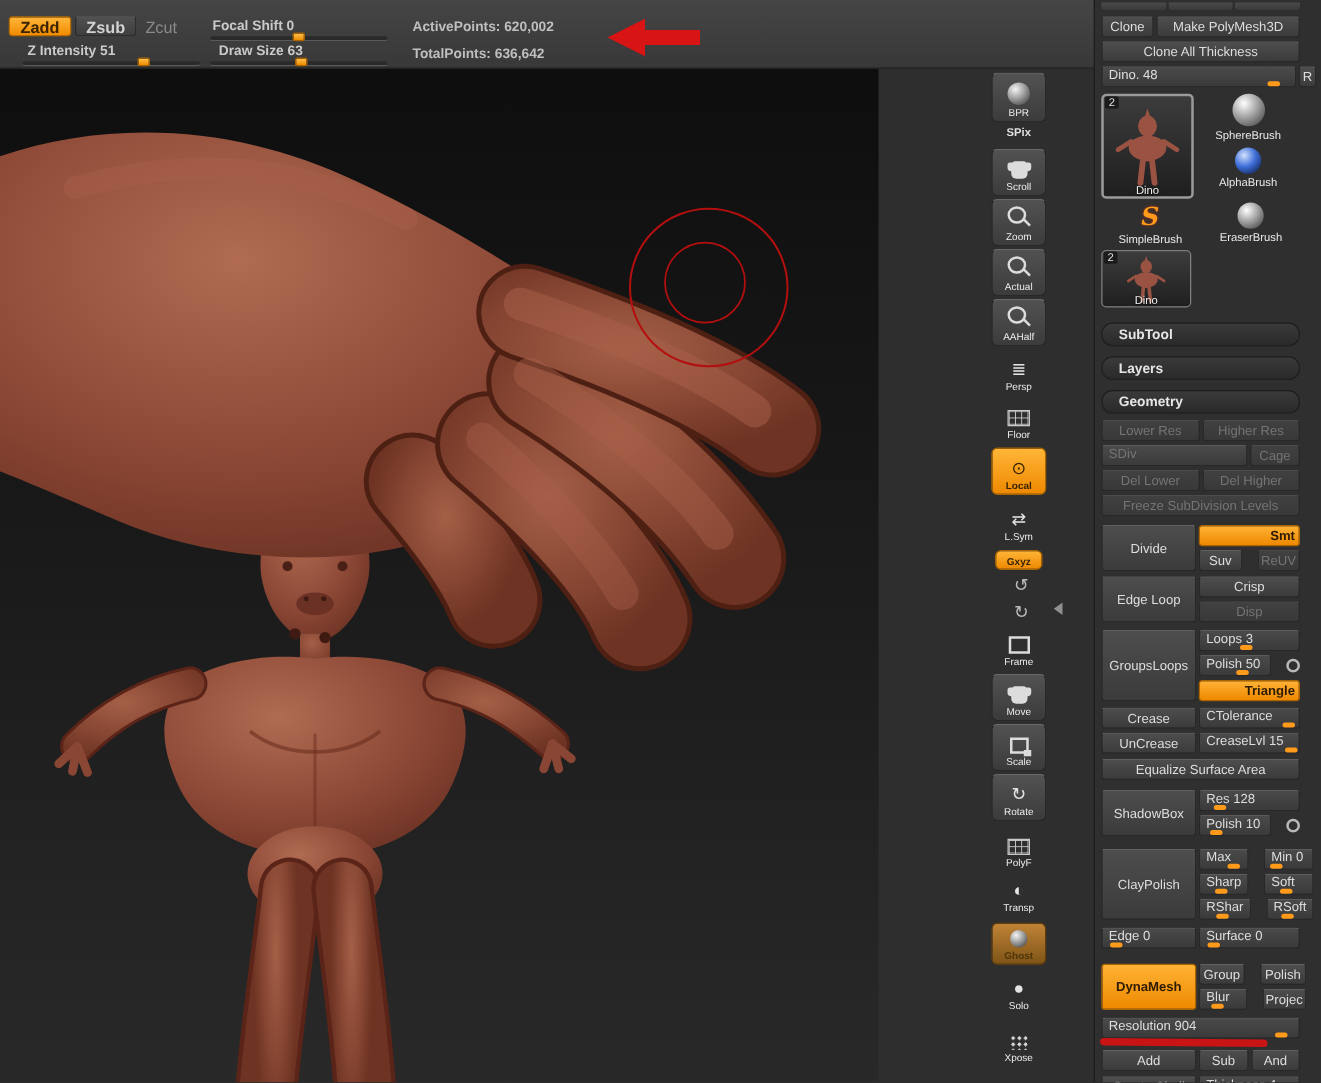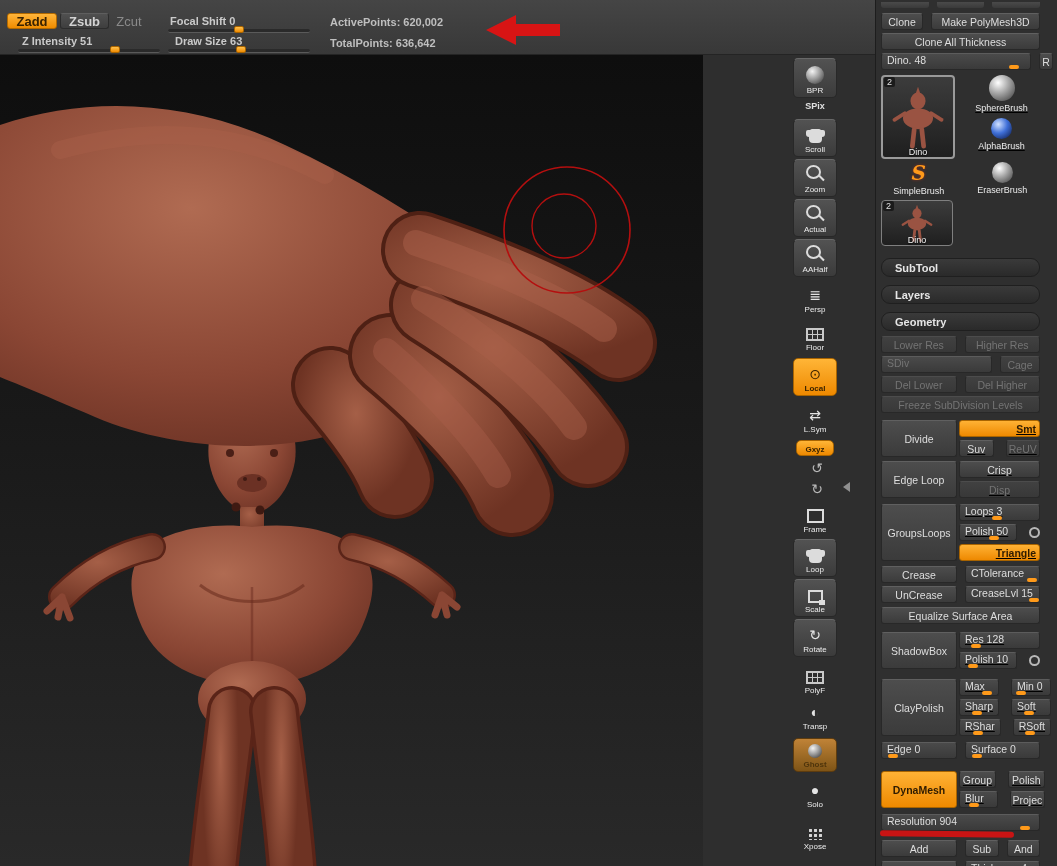--- a/index.html
+++ b/index.html
@@ -48,39 +48,39 @@
   .g-dots{width:14px;height:12px;background-image:radial-gradient(#d5d5d5 1.4px,transparent 1.6px);background-size:5px 5px;}
   .g-char{font-size:14px;line-height:15px;color:#e4e4e4;}
   .tool.orange .g-char{color:#3a2300;}
   .curved{position:absolute;left:806px;width:22px;text-align:center;color:#b9b9b9;font-size:14px;}
   #collapse-arrow{position:absolute;left:843px;top:482px;width:0;height:0;
     border-top:5px solid transparent;border-bottom:5px solid transparent;border-right:7px solid #8f8f8f;}
 
   
   #panel{position:absolute;left:875px;top:0;width:182px;height:866px;background:#2f2f2f;
     border-left:1px solid #1d1d1d;box-sizing:border-box;padding:2px 17px 0 5px;}
-  .prow{display:flex;gap:8px;margin-top:3px;}
+  .prow{display:flex;gap:2px;margin-top:3px;}
   .stub{flex:1;height:6px;background:linear-gradient(#4a4a4a,#3a3a3a);border-radius:0 0 3px 3px;}
   .btn{flex:1;height:17px;display:flex;align-items:center;justify-content:center;
     background:linear-gradient(#4d4d4d,#3b3b3b);border:1px solid #282828;border-top-color:#606060;
     border-radius:3px;color:#dedede;font-size:10.5px;box-sizing:border-box;padding:0 3px;white-space:nowrap;overflow:hidden;}
   .btn.dis{color:#747474;background:linear-gradient(#414141,#383838);border-top-color:#4c4c4c;}
   .btn.org{background:linear-gradient(#ffb235,#ee8900);color:#2e1b00;font-weight:bold;border-color:#a96400;justify-content:flex-end;}
   .slider{position:relative;flex:1;height:17px;display:flex;
     background:linear-gradient(#4a4a4a,#3a3a3a);border:1px solid #282828;border-top-color:#5c5c5c;
     border-radius:3px;color:#dedede;font-size:10.5px;box-sizing:border-box;padding:0 5px;white-space:nowrap;overflow:visible;}
   .slider.dis{color:#747474;}
   .handle{position:absolute;bottom:0;width:10px;height:4px;background:#ff9a1a;border-radius:2px;}
   .ctog{flex:0 0 11px;height:11px;align-self:center;border:2px solid #b8b8b8;border-radius:50%;box-sizing:border-box;}
   .block{display:flex;gap:2px;margin-top:4px;align-items:stretch;}
   .bigbtn{flex:0 0 76px;display:flex;align-items:center;justify-content:center;
     background:linear-gradient(#4d4d4d,#3b3b3b);border:1px solid #282828;border-top-color:#606060;
     border-radius:3px;color:#dedede;font-size:10.5px;box-sizing:border-box;}
   .bigbtn.org{background:linear-gradient(#ffb235,#ee8900);color:#2e1b00;font-weight:bold;border-color:#a96400;}
-  .col{flex:1;display:flex;flex-direction:column;gap:3px;text-decoration:underline;}
+  .col{flex:1;display:flex;flex-direction:column;gap:3px;}
   .col .sub{display:flex;gap:12px;}
   .w76{flex:0 0 76px;}
   .w42{flex:0 0 42px;}
   .w40{flex:0 0 40px;}
   .palette{height:17px;display:flex;align-items:center;padding-left:13px;margin-top:8px;
     background:linear-gradient(#3a3a3a,#2a2a2a);border:1px solid #1f1f1f;border-radius:9px;
     font-size:11px;font-weight:bold;color:#e6e6e6;}
   .bigthumb{position:relative;width:74px;height:84px;flex:0 0 74px;background:linear-gradient(#3c3c3c,#1f1f1f);
     border:2px solid #9a9a9a;border-radius:4px;box-sizing:border-box;display:flex;align-items:center;justify-content:center;}
   .bigthumb.small{width:72px;height:46px;flex:0 0 72px;border:1px solid #7f7f7f;}
@@ -247,21 +247,21 @@
   </div>
   <div class="curved" style="top:460px;">↺</div>
   <div class="curved" style="top:481px;">↻</div>
 
   <div class="tool flat" style="top:502px;height:34px;">
     <div class="g-frame"></div>
     <div class="lbl">Frame</div>
   </div>
   <div class="tool" style="top:539px;height:38px;">
     <div class="g-hand"></div>
-    <div class="lbl">Loop</div>
+    <div class="lbl">Move</div>
   </div>
   <div class="tool" style="top:579px;height:38px;">
     <div class="g-scale"></div>
     <div class="lbl">Scale</div>
   </div>
   <div class="tool" style="top:619px;height:38px;">
     <div class="g-char">↻</div>
     <div class="lbl">Rotate</div>
   </div>
 

